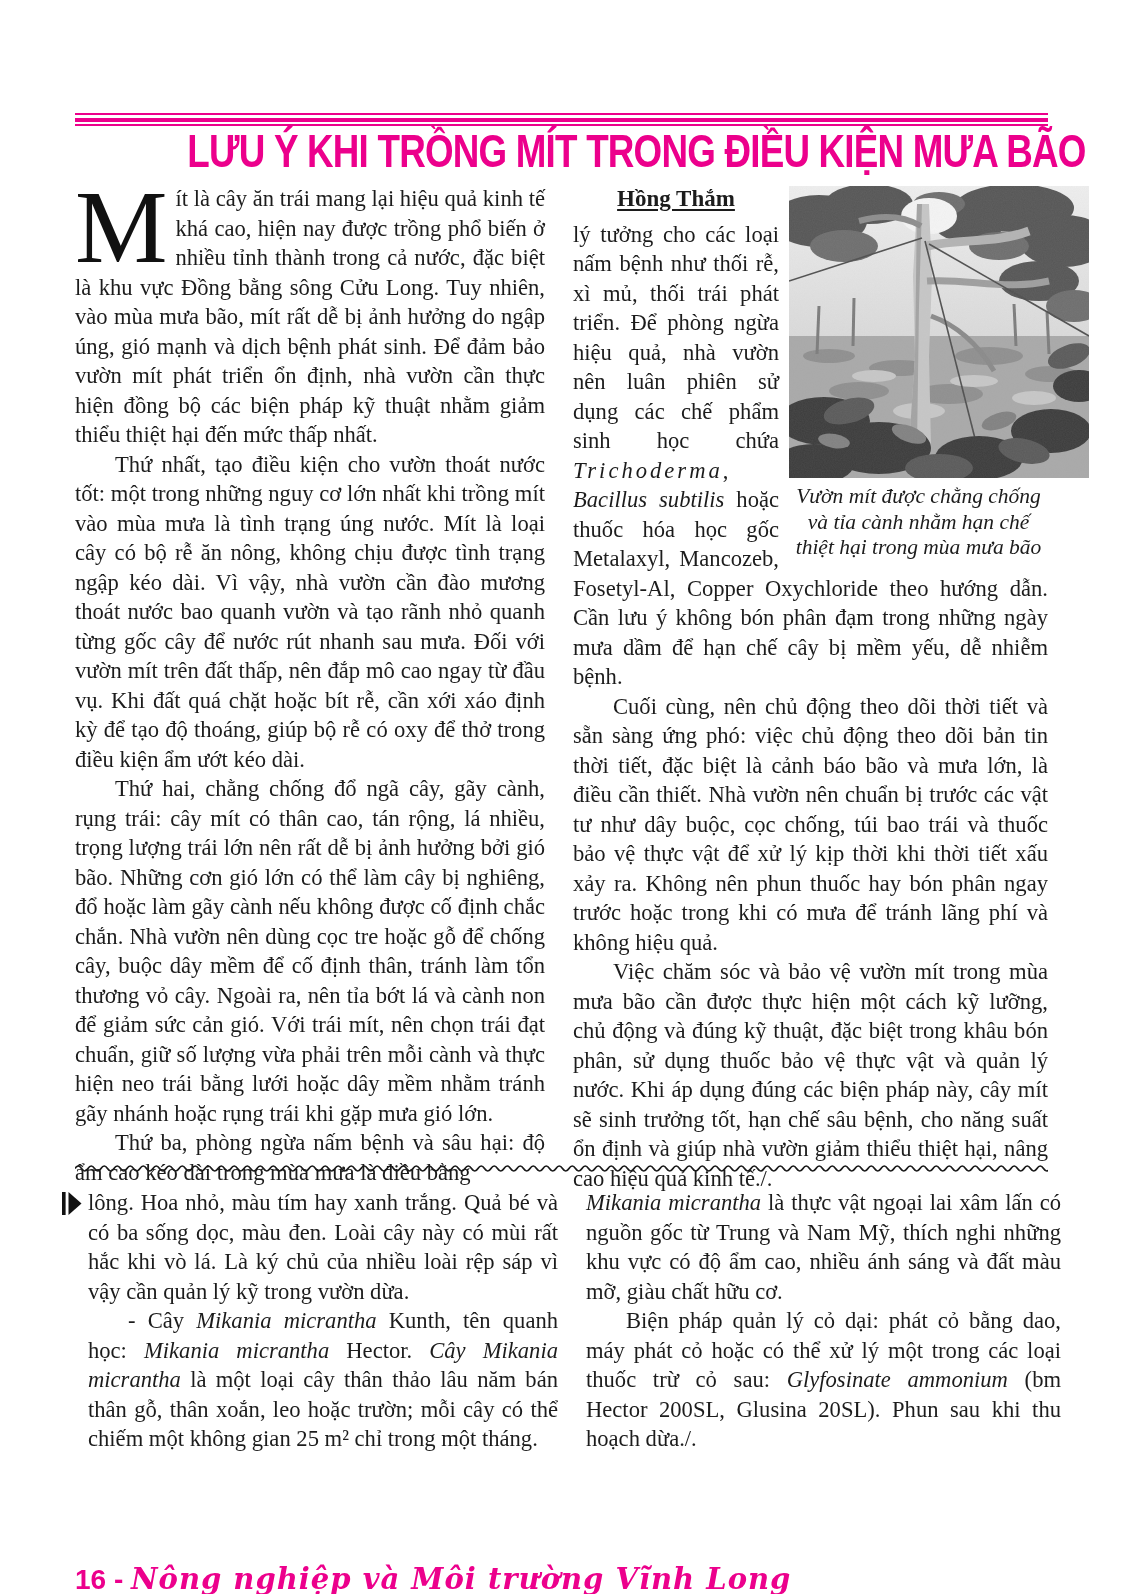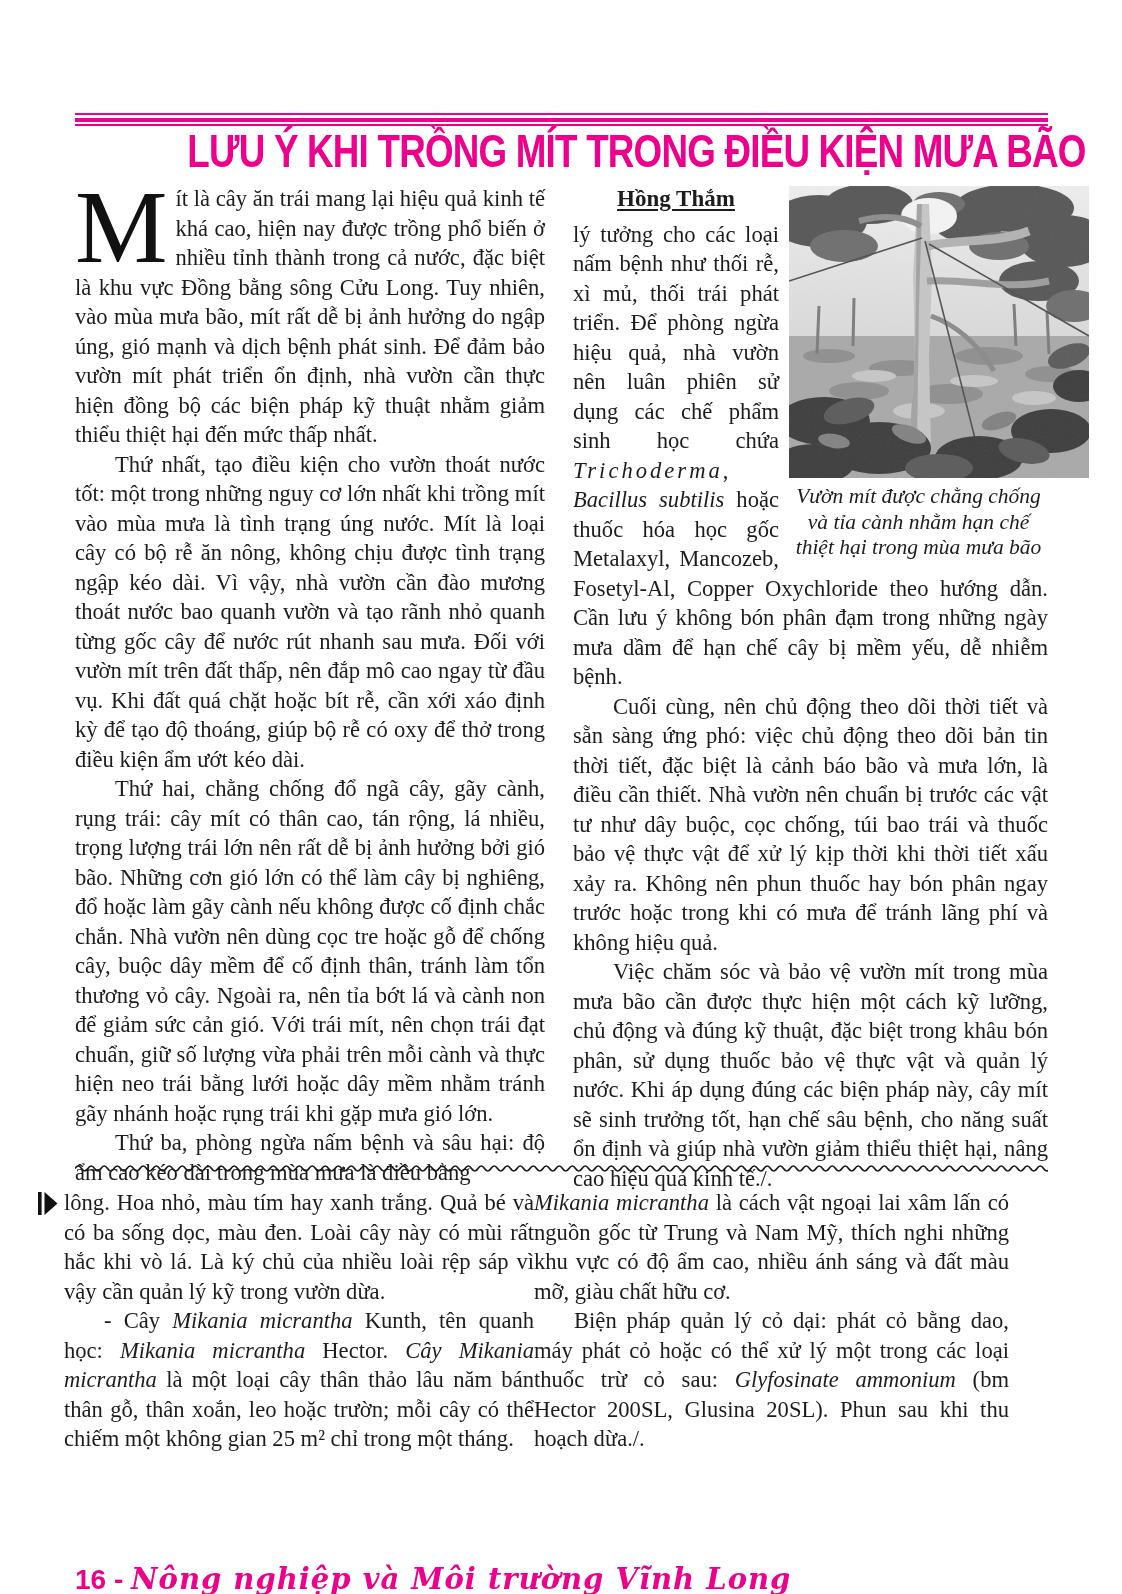--- a/index.html
+++ b/index.html
@@ -47,21 +47,21 @@
   .figure { float:right; width:259px; margin:2px 0 8px 10px; }
   .photo-frame { width:300px; height:292px; display:block; }
   .caption {
     font-style:italic; font-size:21.5px; line-height:25.5px;
     text-align:center; margin-top:6px; text-indent:0;
   }
   .sp-it { font-style:italic; letter-spacing:3px; }
   
   .wavy { position:absolute; left:75px; top:1163px; width:973px; height:10px; }
   
-  .cols2 { position:absolute; left:64px; top:1188px; width:973px; display:flex; }
+  .cols2 { position:absolute; left:88px; top:1188px; width:973px; display:flex; gap:28px; }
   .cont-marker { position:absolute; left:-26px; top:4px; width:20px; height:23px; }
   .rel { position:relative; }
   
   .footer { position:absolute; left:75px; top:1562px; white-space:nowrap; }
   .footer .pageno {
     font-family:"Liberation Sans", sans-serif; font-weight:700;
     font-size:28px; color:#EC008C;
   }
   .footer .mag {
     font-family:"DejaVu Serif", serif; font-style:italic; font-weight:700;
@@ -204,21 +204,21 @@
   <div class="cols2">
     <div class="col col-left rel">
       <svg class="cont-marker" viewBox="0 0 20 23" aria-hidden="true">
         <rect x="0" y="0" width="3.6" height="23" fill="#111"></rect>
         <path d="M6.5,0 L19.5,11.5 L6.5,23 Z" fill="#111"></path>
       </svg>
       <p class="noindent">lông. Hoa nhỏ, màu tím hay xanh trắng. Quả bé và có ba sống dọc, màu đen. Loài cây này có mùi rất hắc khi vò lá. Là ký chủ của nhiều loài rệp sáp vì vậy cần quản lý kỹ trong vườn dừa.</p>
       <p class="body-p"><span>- Cây </span><i>Mikania micrantha</i><span> Kunth, tên quanh học: </span><i>Mikania micrantha</i><span> Hector. </span><i>Cây Mikania micrantha</i><span> là một loại cây thân thảo lâu năm bán thân gỗ, thân xoắn, leo hoặc trườn; mỗi cây có thể chiếm một không gian 25 m² chỉ trong một tháng.</span></p>
     </div>
     <div class="col col-right">
-      <p class="noindent"><i>Mikania micrantha</i><span> là cách vật ngoại lai xâm lấn có nguồn gốc từ Trung và Nam Mỹ, thích nghi những khu vực có độ ẩm cao, nhiều ánh sáng và đất màu mỡ, giàu chất hữu cơ.</span></p>
+      <p class="noindent"><i>Mikania micrantha</i><span> là thực vật ngoại lai xâm lấn có nguồn gốc từ Trung và Nam Mỹ, thích nghi những khu vực có độ ẩm cao, nhiều ánh sáng và đất màu mỡ, giàu chất hữu cơ.</span></p>
       <p class="body-p"><span>Biện pháp quản lý cỏ dại: phát cỏ bằng dao, máy phát cỏ hoặc có thể xử lý một trong các loại thuốc trừ cỏ sau: </span><i>Glyfosinate ammonium</i><span> (bm Hector 200SL, Glusina 20SL). Phun sau khi thu hoạch dừa./.</span></p>
     </div>
   </div>
 
   <div class="footer">
     <span class="pageno">16 - </span><span class="mag">Nông nghiệp và Môi trường Vĩnh Long</span>
   </div>
 
 </div>
 

